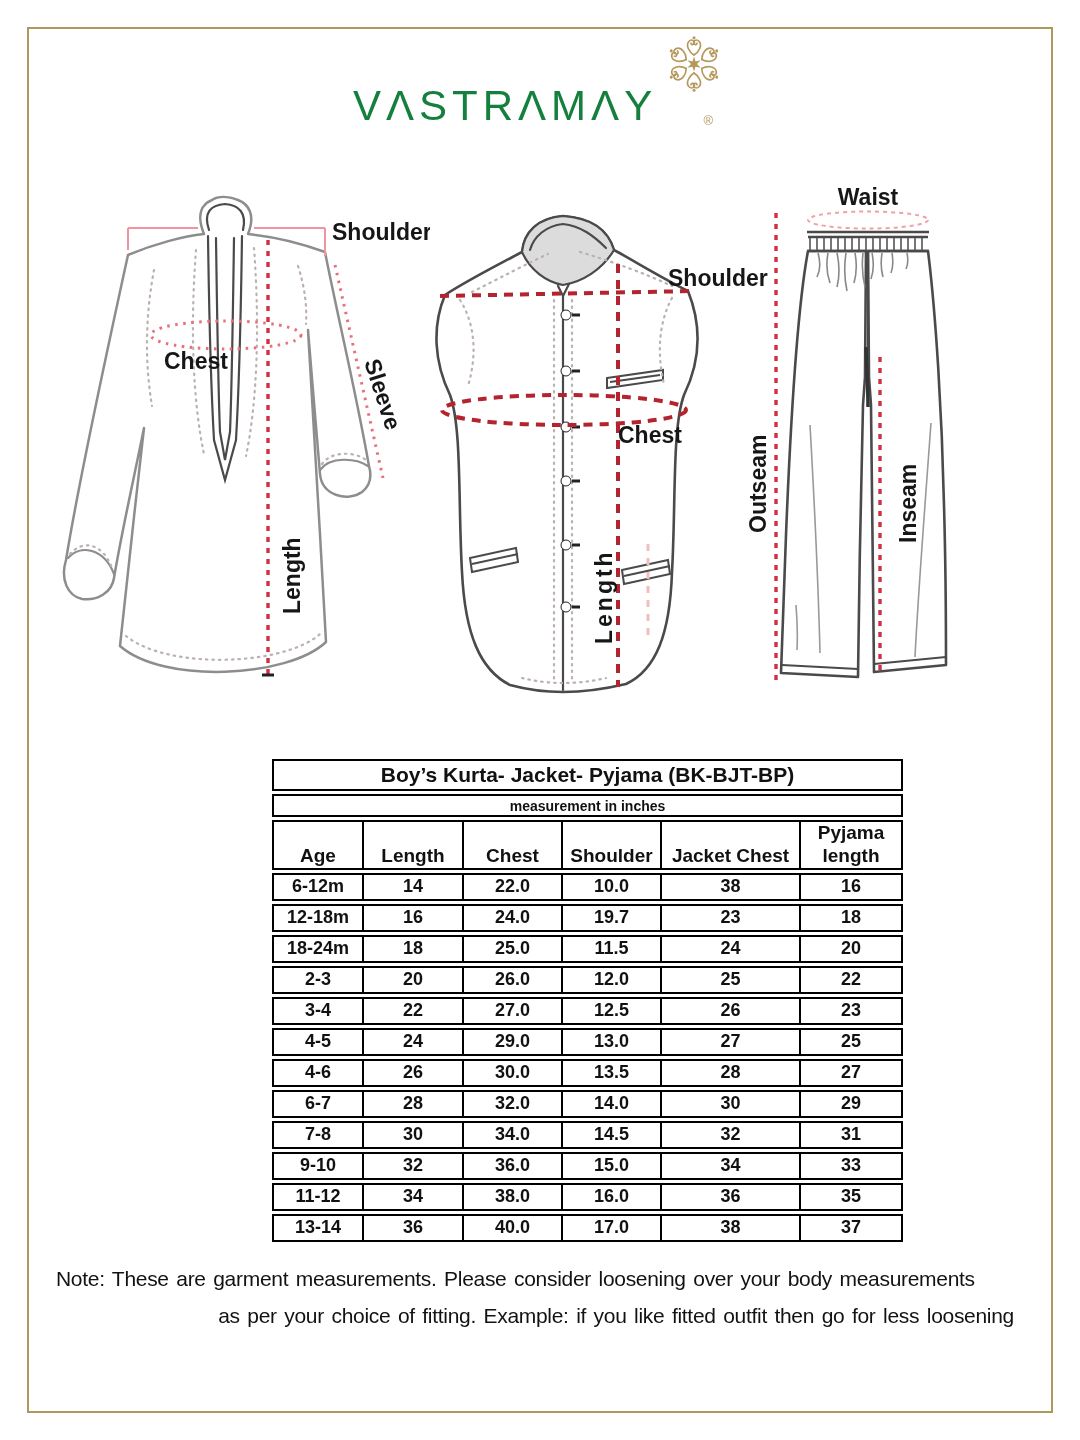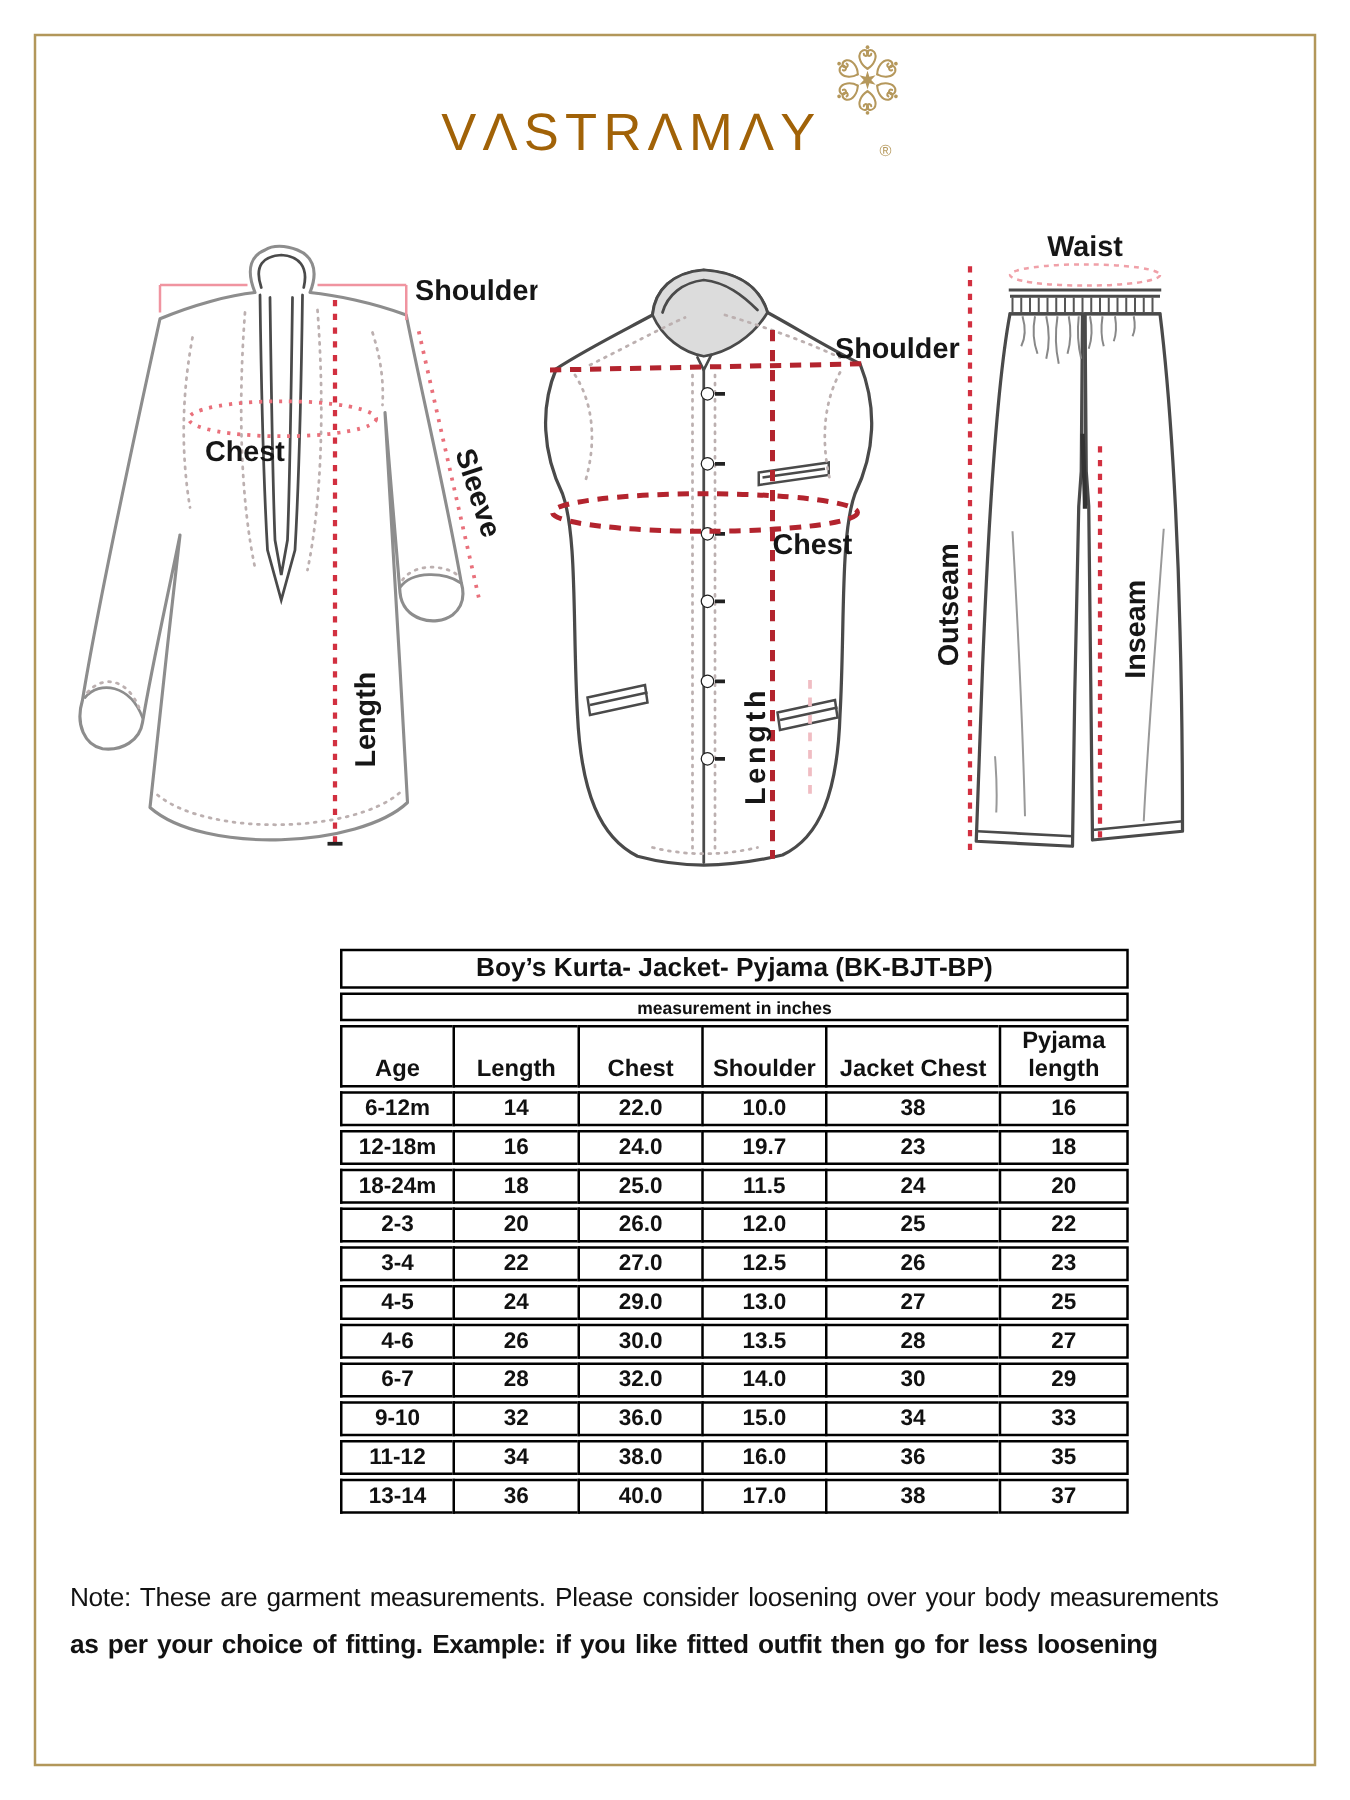--- a/index.html
+++ b/index.html
@@ -2,21 +2,21 @@
 <html><head>
 <meta charset="utf-8">
 <style>
   html,body { margin:0; padding:0; }
   body { width:1080px; height:1440px; background:#ffffff; position:relative;
          font-family:"Liberation Sans", sans-serif; overflow:hidden; }
   .frame { position:absolute; left:27px; top:27px; right:27px; bottom:27px;
            border:2px solid #b2975a; pointer-events:none; }
   
   .logo { position:absolute; left:353px; top:82px; }
-  .wordmark { font-size:42px; letter-spacing:5px; color:#a16207; font-weight:400; white-space:nowrap; }
+  .wordmark { font-size:42px; letter-spacing:5px; color:#15803d; font-weight:400; white-space:nowrap; }
   .reg { position:absolute; right:-56px; bottom:2px; font-size:13px; color:#b5985c; }
   .ornament { position:absolute; right:-70px; top:-48px; }
   
   .diag { position:absolute; }
   .kurta  { left:58px;  top:178px; }
   .jacket { left:430px; top:192px; }
   .pants  { left:722px; top:175px; }
   .outline  { fill:#ffffff; stroke:#8d8d8d; stroke-width:2.5; stroke-linejoin:round; }
   .outlined { fill:#ffffff; stroke:#4a4a4a; stroke-width:2.6; stroke-linejoin:round; }
   .line-g { fill:none; stroke:#8d8d8d; stroke-width:2.2; stroke-linecap:round; }
@@ -36,21 +36,21 @@
         font-weight:bold; background:#fff; }
   table.size td:last-child, table.size th:last-child { border-right:2px solid #000; }
   .t-title td { height:32px; font-size:21px; vertical-align:middle; }
   .t-sub td   { height:23px; font-size:14px; vertical-align:middle; }
   .t-head th  { height:40px; font-size:19px; vertical-align:bottom; padding-bottom:4px; line-height:1.2; }
   .t-row td   { height:28px; font-size:18px; vertical-align:middle; }
   
   .note { position:absolute; left:56px; right:66px; top:1260px; font-size:21px;
           line-height:37px; color:#121212; letter-spacing:-0.3px; }
   .note-l1 { text-align:left;  white-space:nowrap; word-spacing:2px; }
-  .note-l2 { text-align:left; white-space:nowrap; word-spacing:2px;font-weight:bold; }
+  .note-l2 { text-align:right; white-space:nowrap; word-spacing:2px; }
 </style>
 </head>
 <body>
 
 <div class="frame"></div>
 
 <div class="logo">
   <span class="wordmark">VΛSTRΛMΛY</span>
   <span class="reg">®</span>
   <svg class="ornament" width="66" height="60" viewBox="-40 -40 80 80">
@@ -261,20 +261,28 @@
   </tr>
   <tr class="t-row">
     <td>6-7</td>
     <td>28</td>
     <td>32.0</td>
     <td>14.0</td>
     <td>30</td>
     <td>29</td>
   </tr>
   <tr class="t-row">
+    <td>7-8</td>
+    <td>30</td>
+    <td>34.0</td>
+    <td>14.5</td>
+    <td>32</td>
+    <td>31</td>
+  </tr>
+  <tr class="t-row">
     <td>9-10</td>
     <td>32</td>
     <td>36.0</td>
     <td>15.0</td>
     <td>34</td>
     <td>33</td>
   </tr>
   <tr class="t-row">
     <td>11-12</td>
     <td>34</td>

